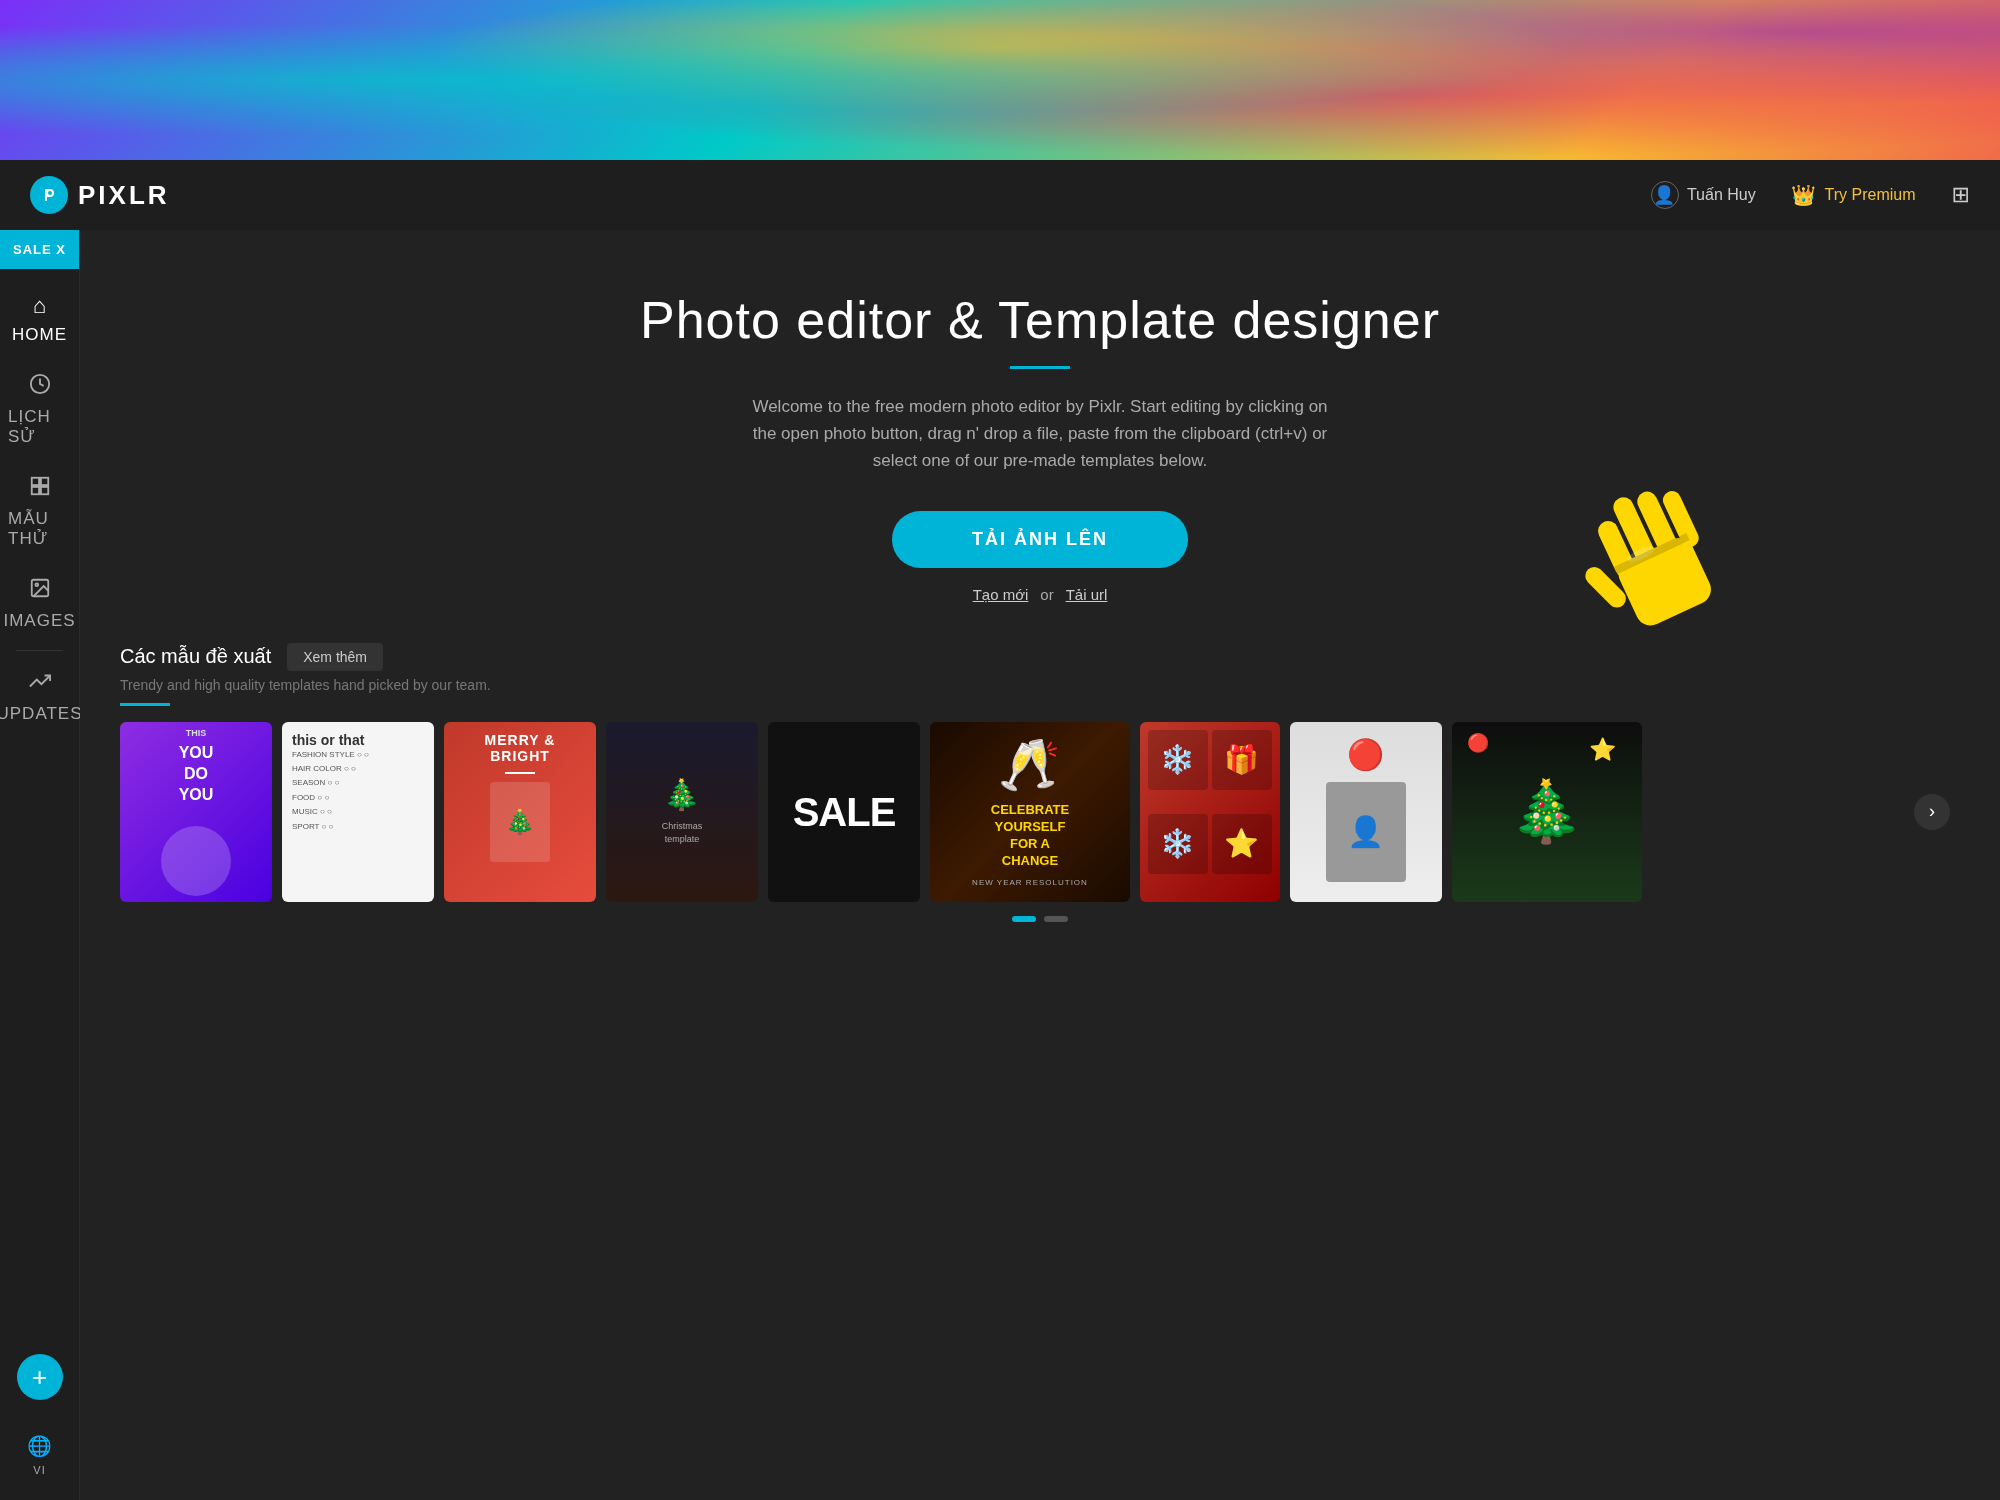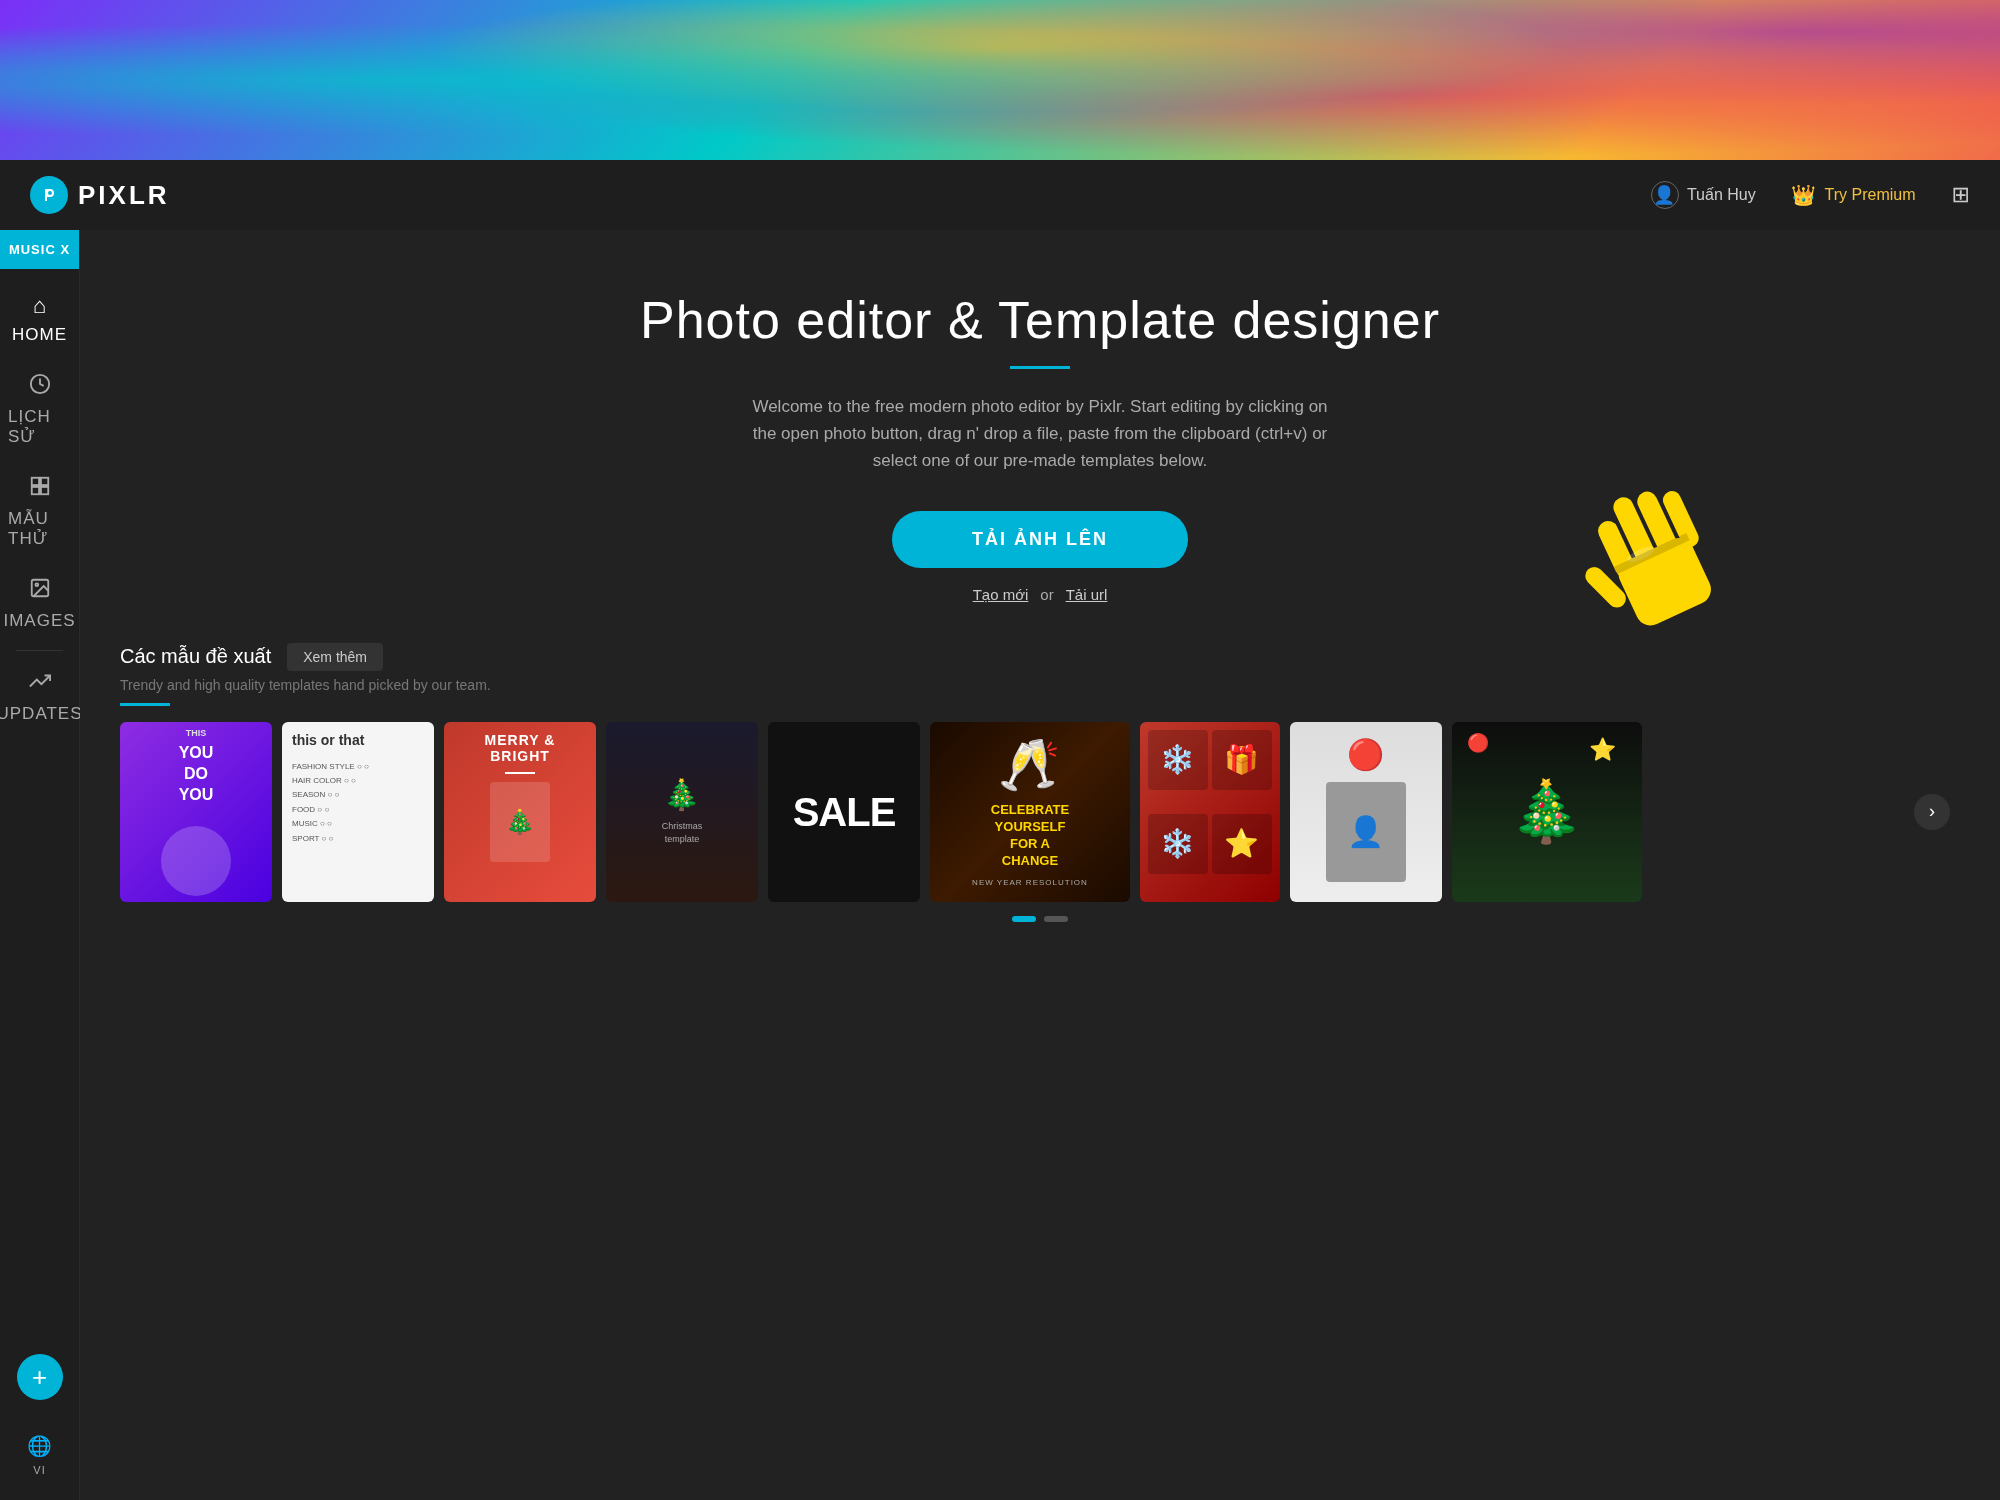--- a/index.html
+++ b/index.html
@@ -385,21 +385,21 @@
       <span class="crown-icon">👑</span>
       <span>Try Premium</span>
     </button>
     <div class="grid-icon">⊞</div>
   </div>
 </nav>
 
 <div class="main-layout">
 
   <aside class="sidebar">
-    <div class="pixlr-x-tab">MUSIC X</div>
+    <div class="pixlr-x-tab">SALE X</div>
 
     <div class="sidebar-item active">
       <div class="sidebar-item-icon">⌂</div>
       <span class="sidebar-item-label">HOME</span>
     </div>
     <div class="sidebar-item">
       <div class="sidebar-item-icon">
         <svg width="22" height="22" viewBox="0 0 24 24" fill="none" stroke="currentColor" stroke-width="2">
           <circle cx="12" cy="12" r="10"></circle>
           <polyline points="12 6 12 12 16 14"></polyline>
@@ -492,21 +492,21 @@
 
           <div class="template-card tc-1">
             <div style="color:white; font-size:11px; font-weight:900; text-align:center; line-height:1.3; padding:10px;">
               <div style="font-size:9px; color:#ddd; margin-bottom:4px;">THIS</div>
               <div style="font-size:16px; font-weight:900;">YOU<br>DO<br>YOU</div>
               <div style="margin-top:20px; width:70px; height:70px; background:rgba(255,255,255,0.2); border-radius:50%; margin-left:auto; margin-right:auto;"></div>
             </div>
           </div>
 
           <div class="template-card tc-2">
-            <div style="font-size:14px; font-weight:700; color:#333; margin-bottom:12px;">this or that</div>
+            <div style="font-size:14px; font-weight:700; color:#333; margin-bottom:0;">this or that</div>
             <div style="font-size:8px; color:#555; line-height:1.8;">
               <div>FASHION STYLE ○ ○</div>
               <div>HAIR COLOR ○ ○</div>
               <div>SEASON ○ ○</div>
               <div>FOOD ○ ○</div>
               <div>MUSIC ○ ○</div>
               <div>SPORT ○ ○</div>
             </div>
           </div>
 

